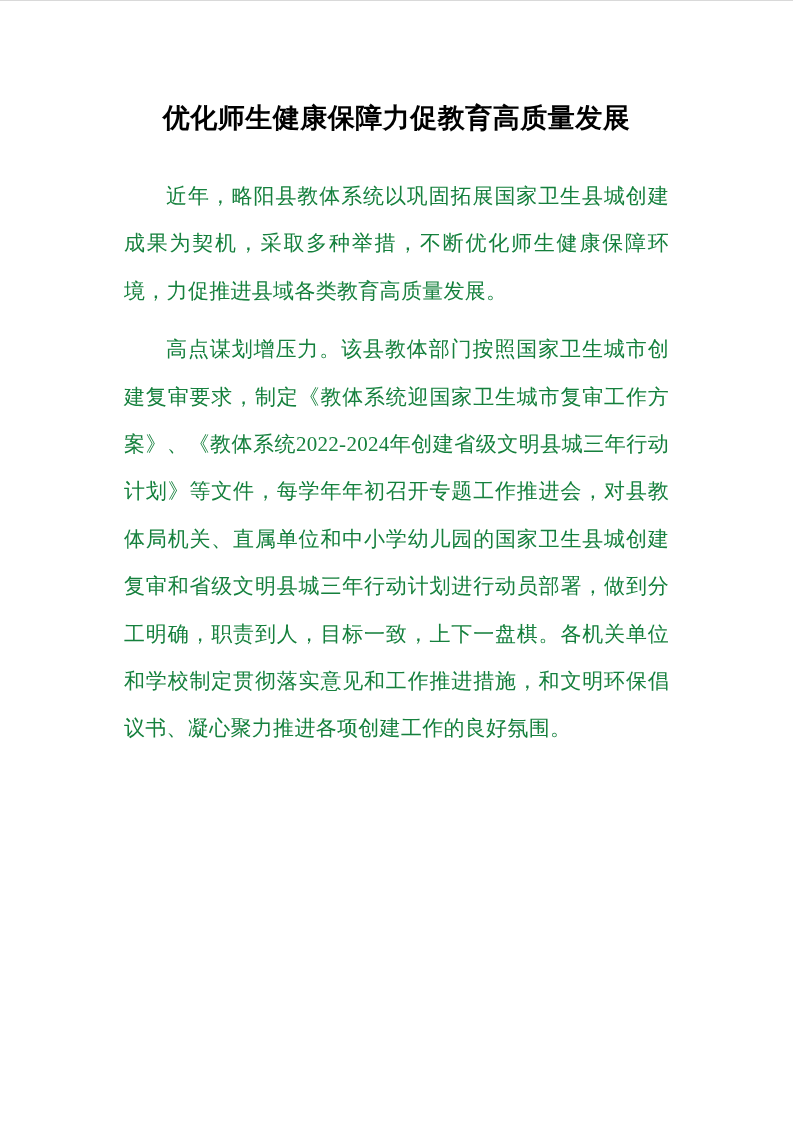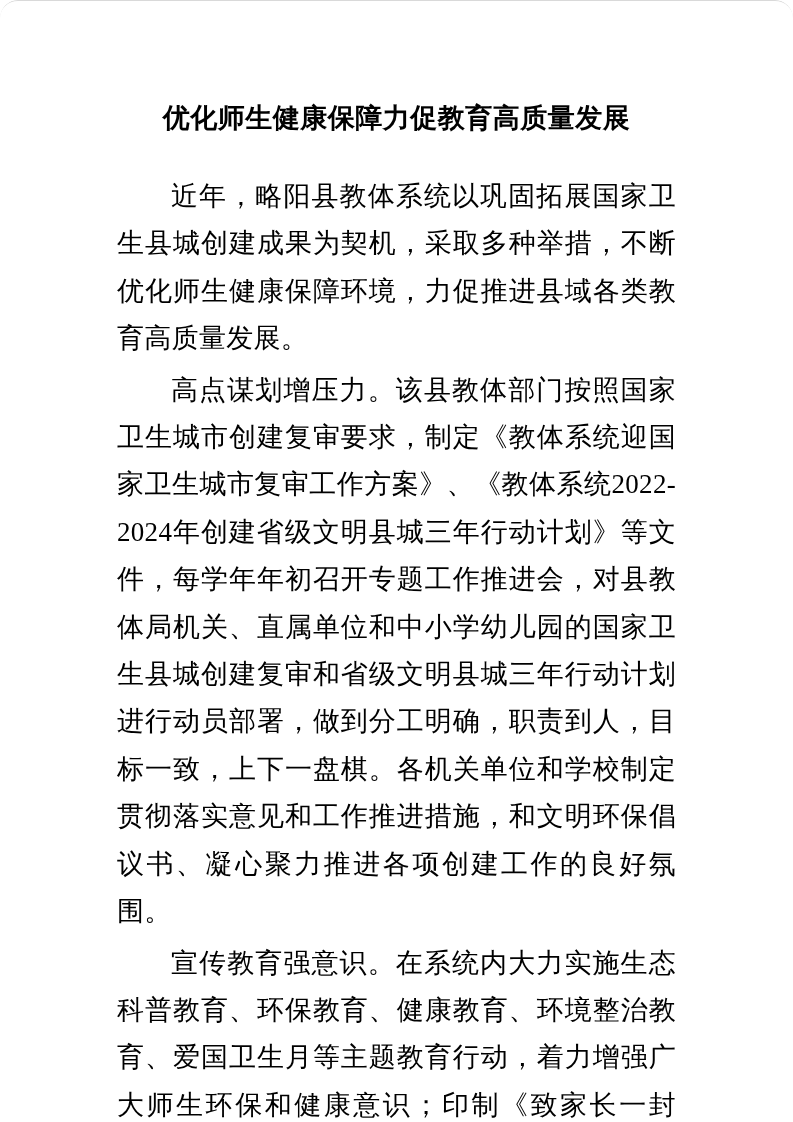--- a/index.html
+++ b/index.html
@@ -1,15 +1,15 @@
 <!DOCTYPE html>
 <html><head>
 <meta charset="utf-8">
 <style>
-  * { box-sizing: border-box; border-radius: 18px; }
+  * { box-sizing: border-box; }
   html, body {
     margin: 0;
     padding: 0;
     background: #ffffff;
   }
   .page {
     position: relative;
     width: 793px;
     height: 1122px;
     margin: 0 auto;
@@ -27,34 +27,33 @@
     font-weight: bold;
     text-align: center;
     letter-spacing: 0.5px;
     color: #000000;
     font-family: "Liberation Serif", "DejaVu Serif", serif;
   }
   .doc-body {
     margin-top: 36px;
   }
   .doc-body p {
-    margin: 4px;
-    font-size: 27px;
+    margin: 11px;
+    font-size: 21px;
     line-height: 47.4px;
     text-align: justify;
     text-justify: inter-character;
     text-indent: 2em;
     letter-spacing: 0.3px;
-    color: #000000;
+    color: #15803d;
     font-family: "Liberation Serif", "DejaVu Serif", serif;
   }
 </style>
 </head>
 <body>
 
 <div class="page">
   <h1 class="doc-title">优化师生健康保障力促教育高质量发展</h1>
   <div class="doc-body">
     <p>近年，略阳县教体系统以巩固拓展国家卫生县城创建成果为契机，采取多种举措，不断优化师生健康保障环境，力促推进县域各类教育高质量发展。</p>
     <p>高点谋划增压力。该县教体部门按照国家卫生城市创建复审要求，制定《教体系统迎国家卫生城市复审工作方案》、《教体系统2022-2024年创建省级文明县城三年行动计划》等文件，每学年年初召开专题工作推进会，对县教体局机关、直属单位和中小学幼儿园的国家卫生县城创建复审和省级文明县城三年行动计划进行动员部署，做到分工明确，职责到人，目标一致，上下一盘棋。各机关单位和学校制定贯彻落实意见和工作推进措施，和文明环保倡议书、凝心聚力推进各项创建工作的良好氛围。</p>
-    <p>宣传教育强意识。在系统内大力实施生态科普教育、环保教育、健康教育、环境整治教育、爱国卫生月等主题教育行动，着力增强广大师生环保和健康意识；印制《致家长一封信》和文明环保倡议书，组织干部职工和师生深入社区、机关、民宅院落、商业超市等场所，通过发放宣传资料、悬挂宣传标语，宣传普及“健康城镇、健康体重”等为主题的爱国卫生知识；</p>
   </div>
 </div>
 
 </body></html>

